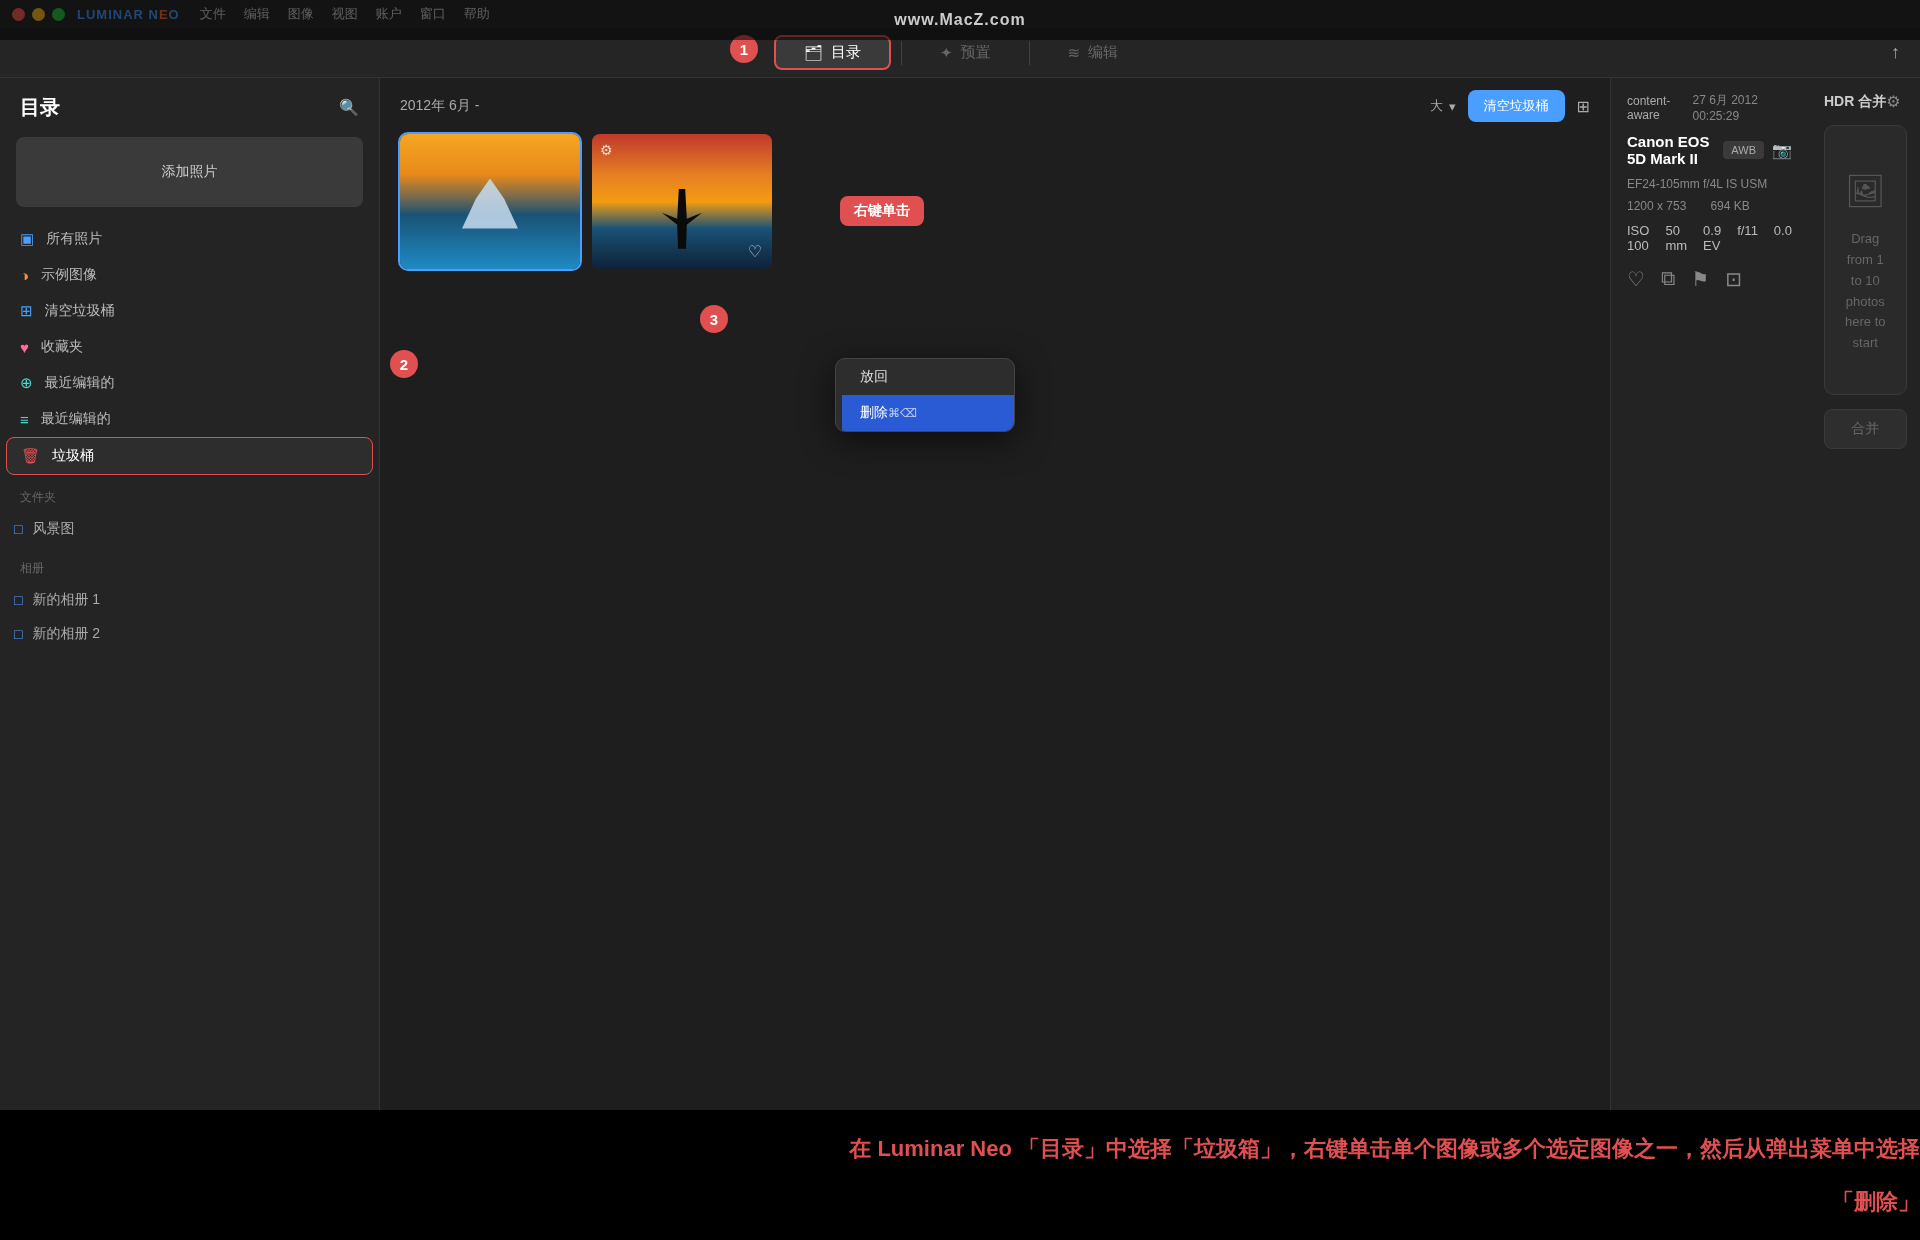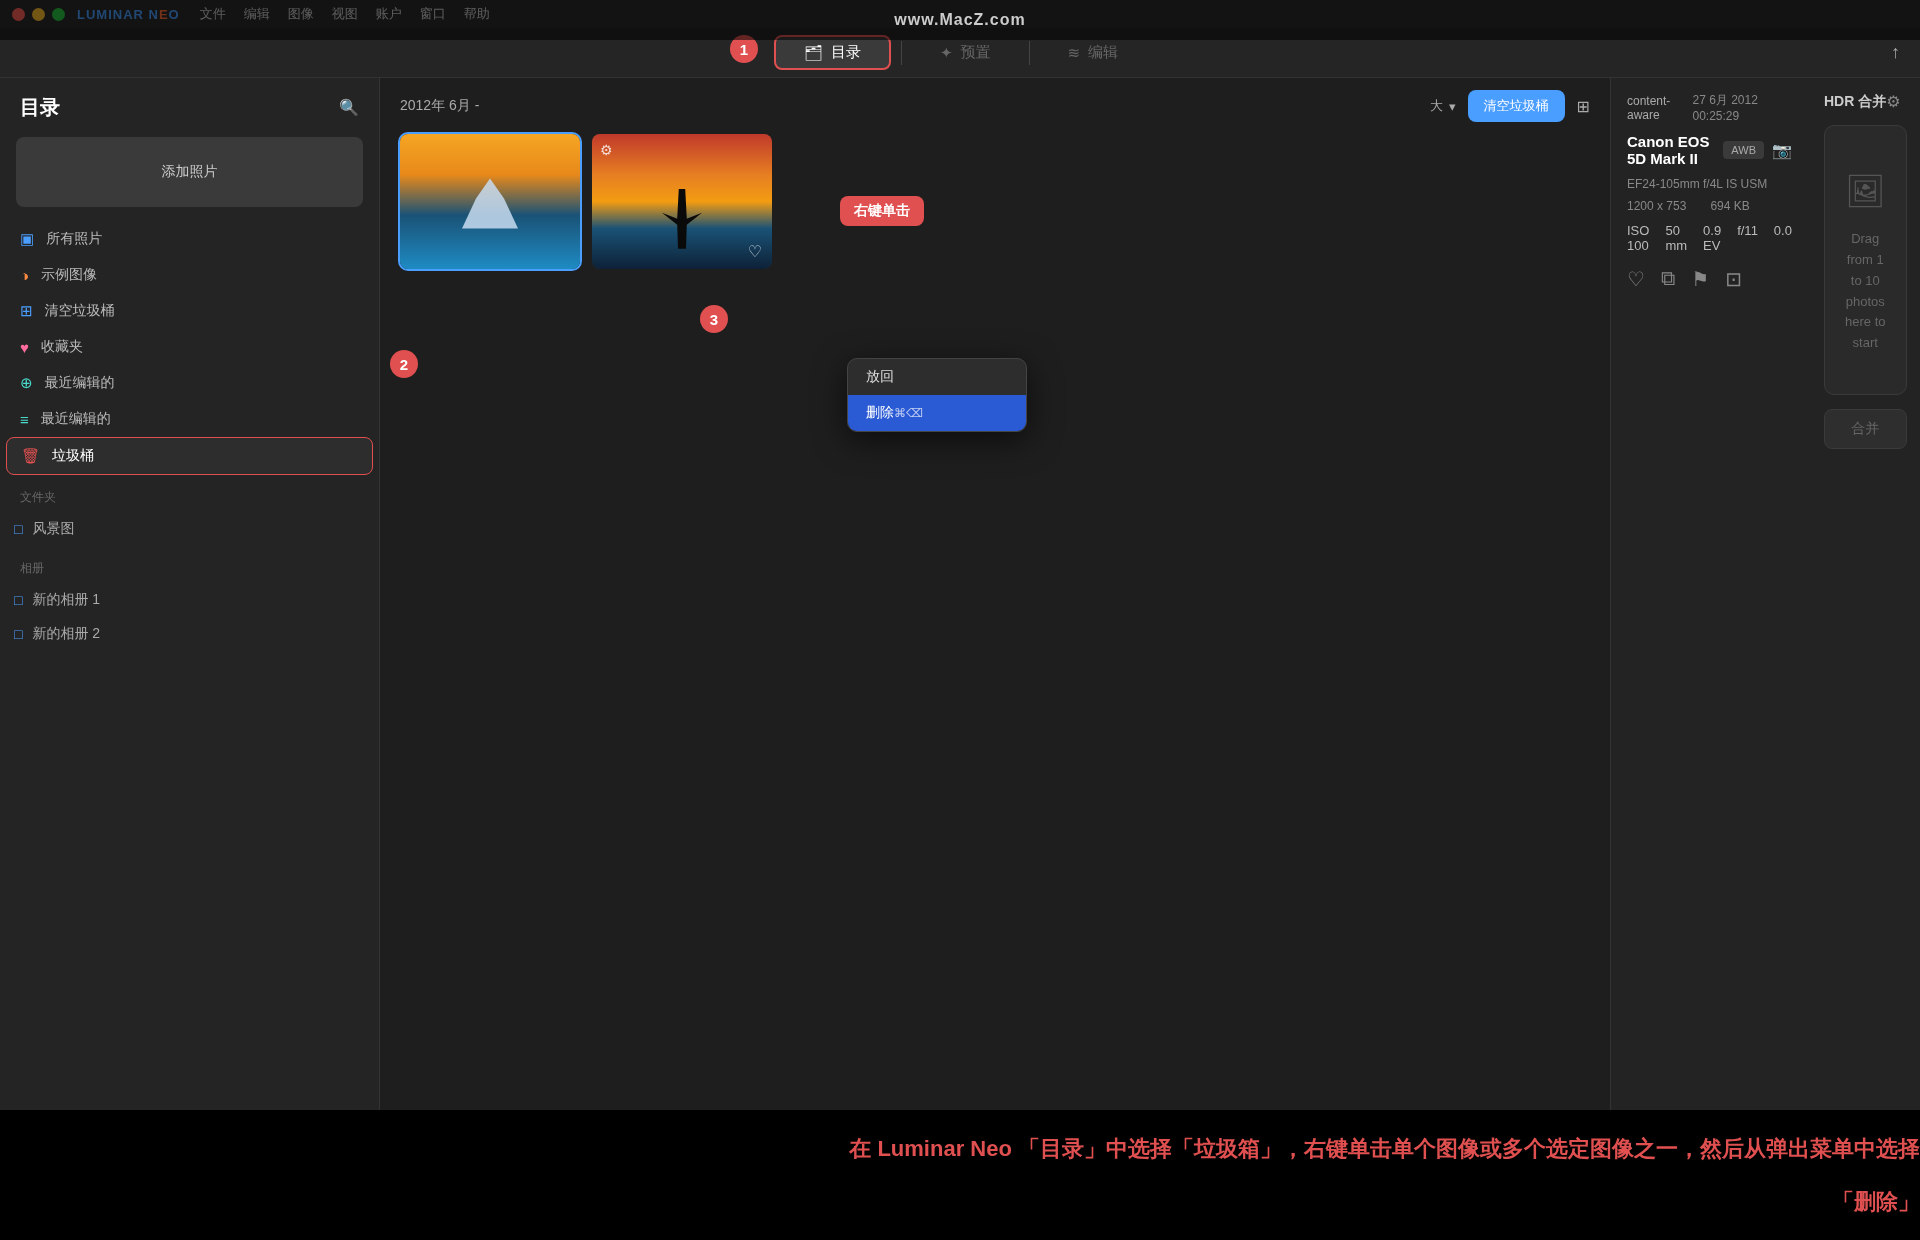--- a/index.html
+++ b/index.html
@@ -315,28 +315,29 @@
     .photo-edit-icon {
       position: absolute;
       top: 8px; left: 8px;
       color: rgba(255,255,255,0.8);
       font-size: 14px;
     }
 
     
     .context-menu {
       position: absolute;
-      top: 280px; left: 467px;
+      top: 280px; left: 455px;
       background: #2d2d2d;
       border: 1px solid #444;
       border-radius: 10px;
       min-width: 180px;
       box-shadow: 0 8px 32px rgba(0,0,0,0.6);
       z-index: 200;
       overflow: hidden;
+      padding-left: 6px;
     }
     .context-menu-item {
       padding: 9px 18px;
       color: #ddd;
       font-size: 14px;
       cursor: pointer;
     }
     .context-menu-item.danger {
       background: #2a5ad4;
       color: #fff;

